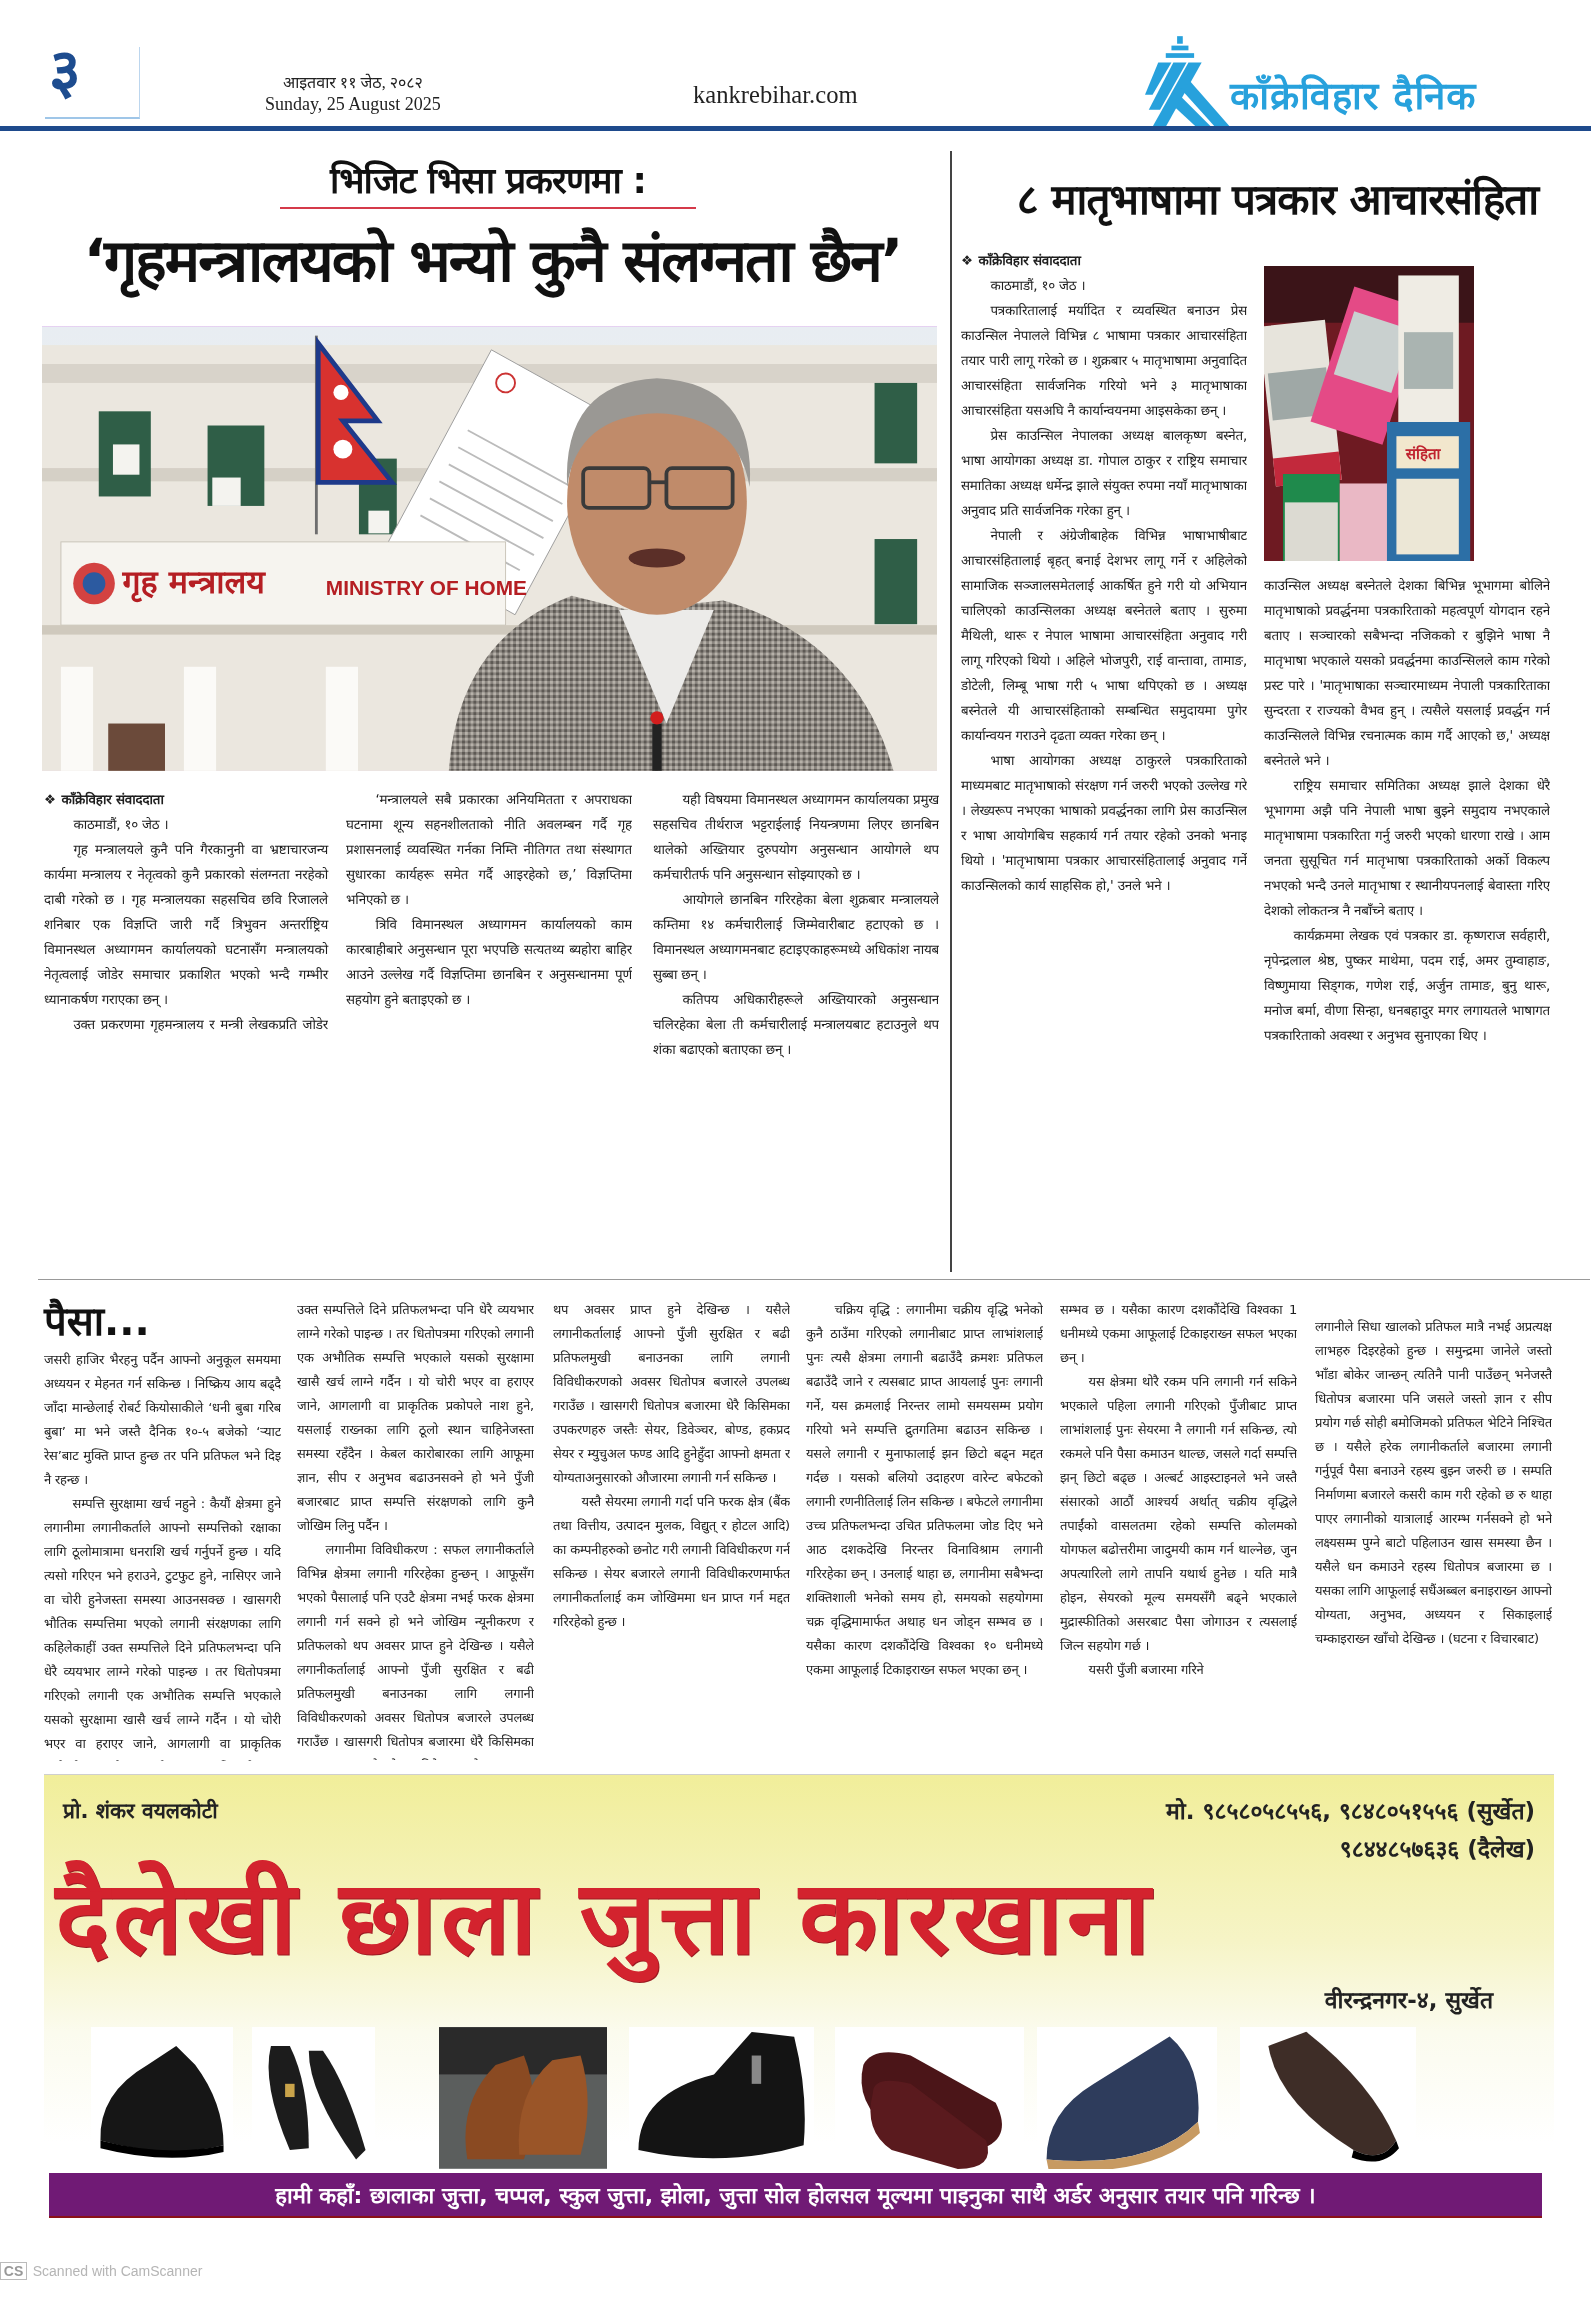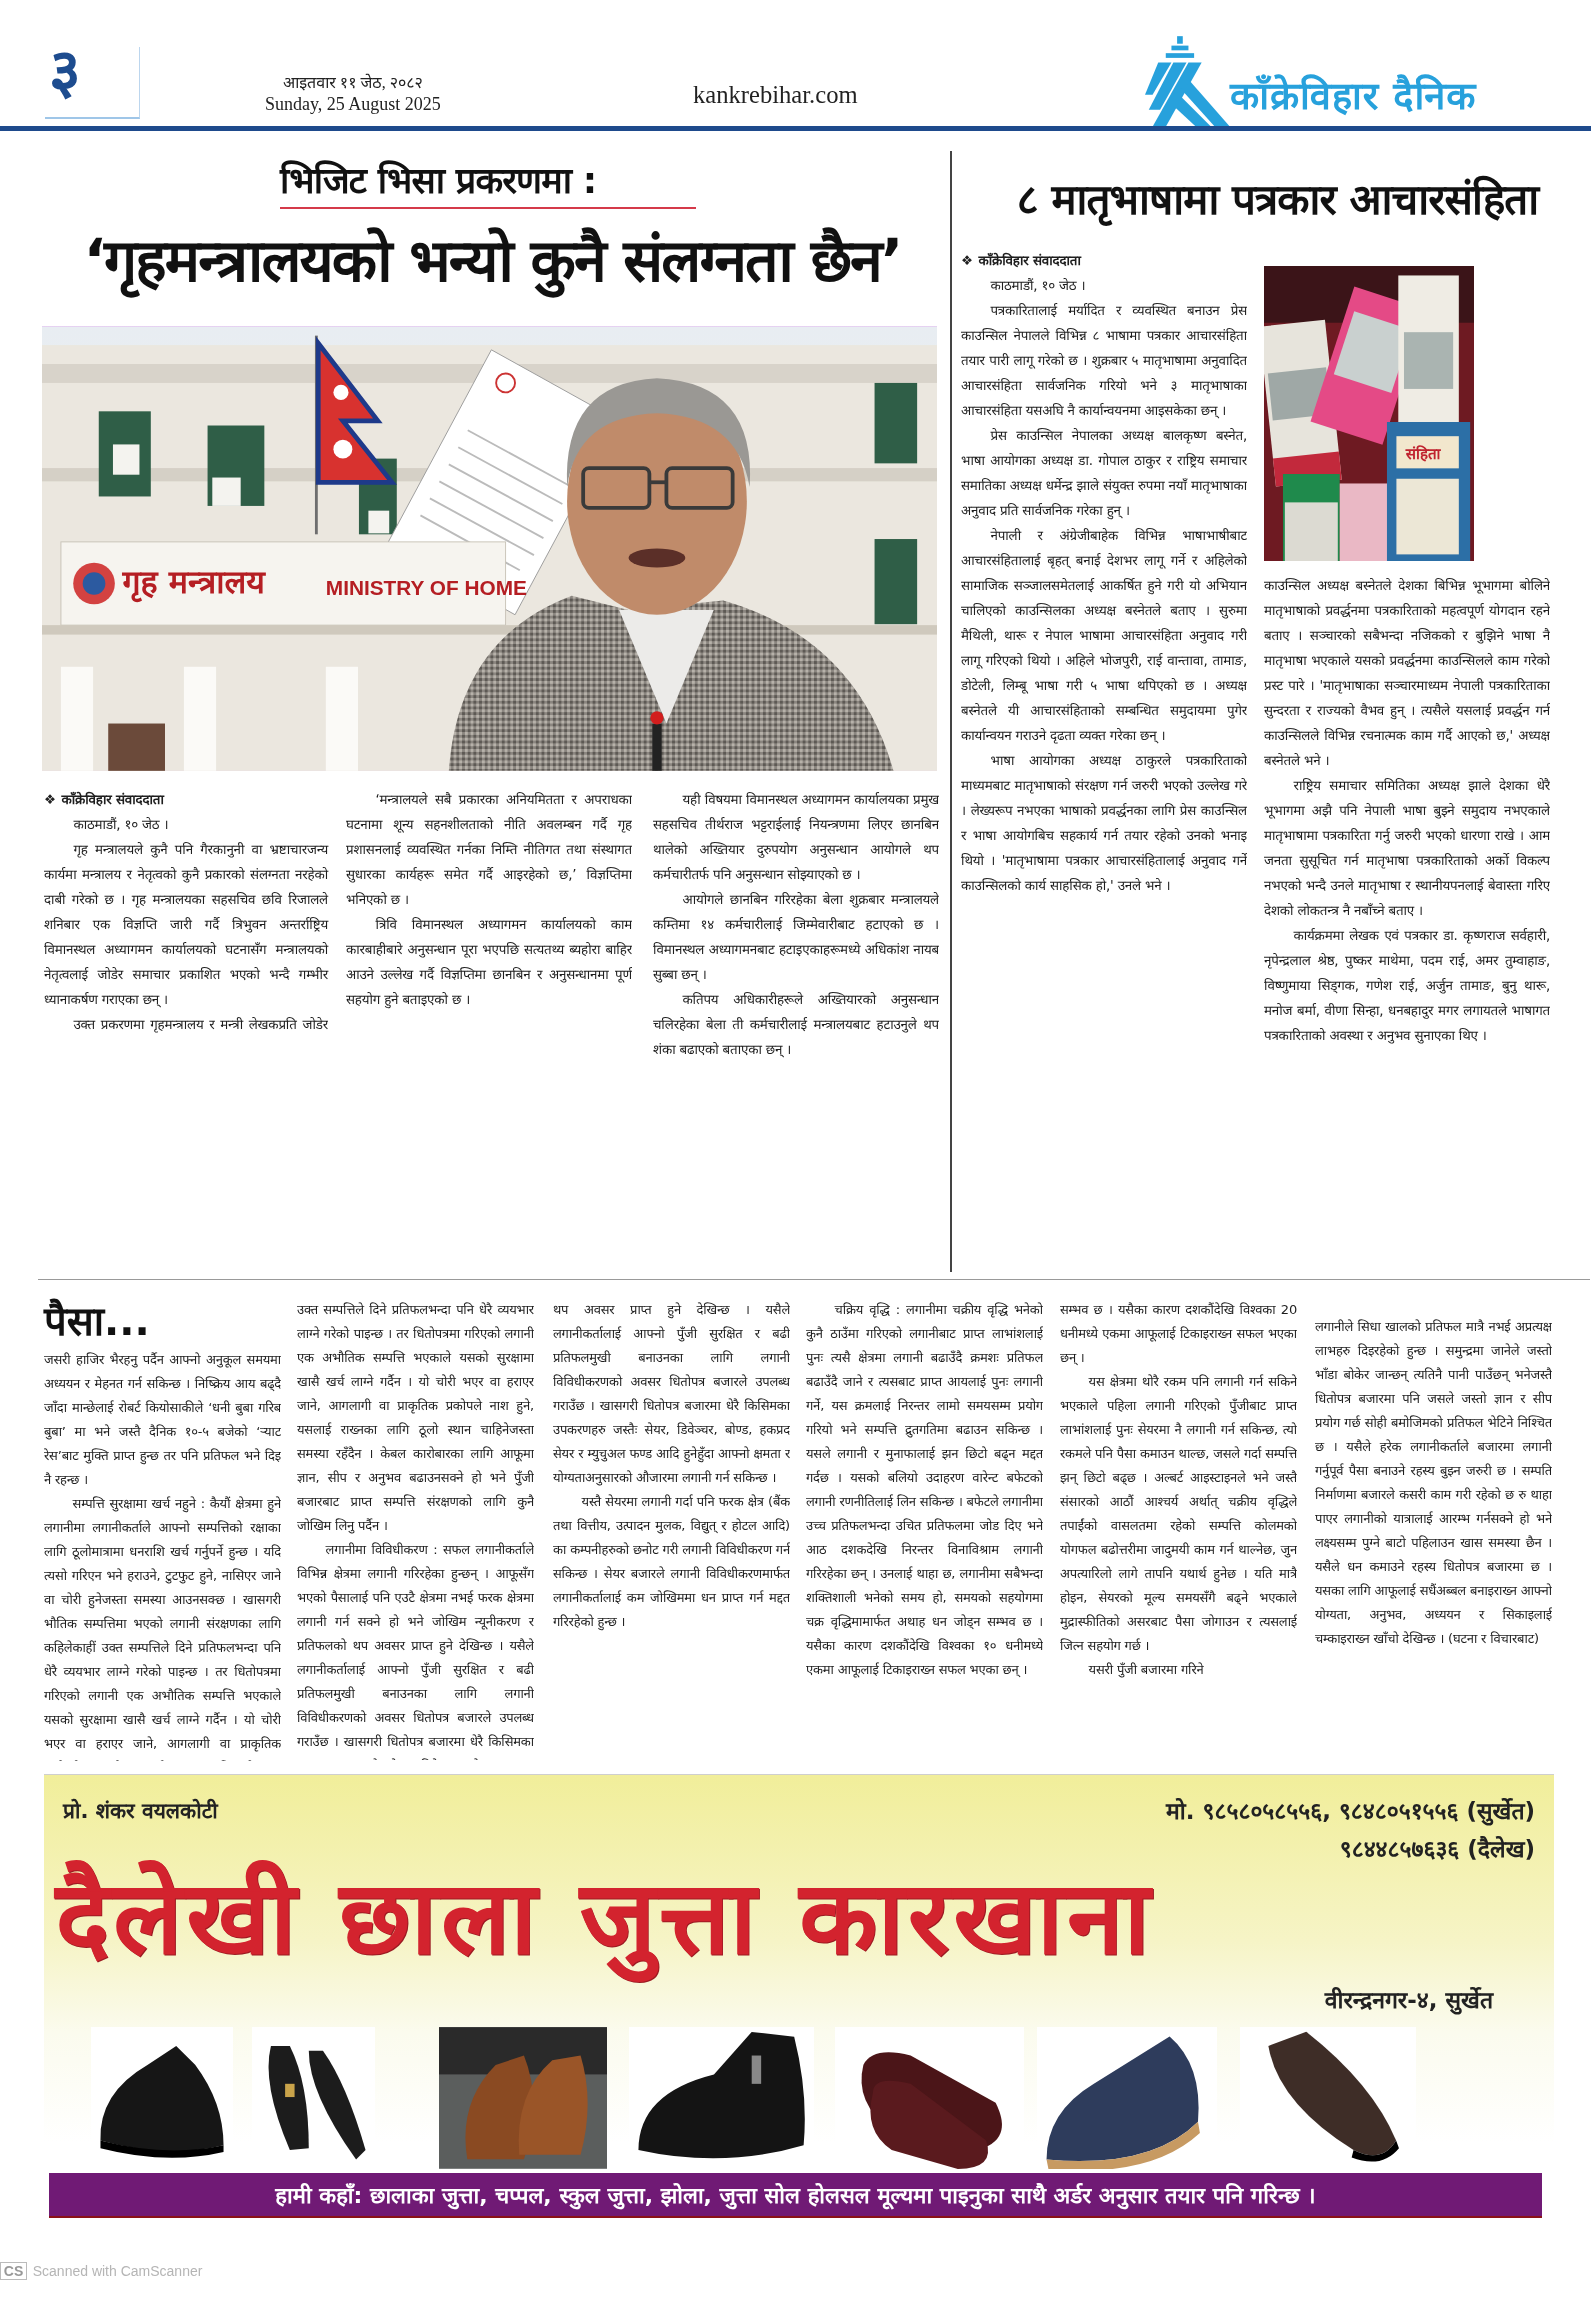--- a/index.html
+++ b/index.html
@@ -14,21 +14,21 @@
     font-size: 61px; font-weight: bold; color: #1d4c8f; line-height: 1; }
   .dates { position: absolute; left: 265px; top: 72px; text-align: center; font-family: "Liberation Serif", serif; color: #222; }
   .date-np { font-size: 16px; line-height: 21px; }
   .date-en { font-size: 18px; line-height: 23px; }
   .site-url { position: absolute; left: 693px; top: 81px; font-family: "Liberation Serif", serif; font-size: 24.6px; color: #222; }
   .logo { position: absolute; left: 1145px; top: 34px; width: 85px; height: 95px; }
   .logo-text { position: absolute; left: 1230px; top: 68px; font-size: 38px; color: #27a1dc; font-weight: bold; letter-spacing: 0.9px; }
   .masthead-rule { position: absolute; left: 0; top: 126px; width: 1592px; height: 4.7px; background: #1e4a8c; }
 
   
-  .kicker-wrap { position: absolute; left: 280px; top: 159px; width: 416px; text-align: left; }
+  .kicker-wrap { position: absolute; left: 280px; top: 159px; width: 416px; text-align: center; }
   .kicker { font-size: 36px; font-weight: bold; color: #111; font-family: "DejaVu Sans", sans-serif; letter-spacing: -0.9px; line-height: 44px; }
   .kicker-rule { height: 1.9px; background: #d53a4a; margin-top: 3.8px; }
   .headline-left { position: absolute; left: 38px; top: 218px; width: 909px; text-align: center;
     font-size: 59px; font-weight: bold; color: #111; letter-spacing: -1.9px; line-height: 85px; }
   .vdivider { position: absolute; left: 950px; top: 151px; width: 1.9px; height: 1121px; background: #444; }
 
   .photo-main { position: absolute; left: 42px; top: 326px; width: 895px; height: 445px; overflow: hidden; background: #d946ef; }
   .hdivider { position: absolute; left: 38px; width: 1552px; height: 0.9px; background: #999; }
 
   .col { position: absolute; font-family: "DejaVu Sans", sans-serif; font-size: 13.4px; line-height: 25px;
@@ -238,21 +238,21 @@
   <p>लगानीमा विविधीकरण : सफल लगानीकर्ताले विभिन्न क्षेत्रमा लगानी गरिरहेका हुन्छन् । आफूसँग भएको पैसालाई पनि एउटै क्षेत्रमा नभई फरक क्षेत्रमा लगानी गर्न सक्ने हो भने जोखिम न्यूनीकरण र प्रतिफलको थप अवसर प्राप्त हुने देखिन्छ । यसैले लगानीकर्तालाई आफ्नो पुँजी सुरक्षित र बढी प्रतिफलमुखी बनाउनका लागि लगानी विविधीकरणको अवसर धितोपत्र बजारले उपलब्ध गराउँछ । खासगरी धितोपत्र बजारमा धेरै किसिमका उपकरणहरु जस्तैः सेयर, डिवेञ्चर, बोण्ड, हकप्रद सेयर र म्युचुअल फण्ड आदि हुनेहुँदा आफ्नो क्षमता र योग्यताअनुसारको औजारमा लगानी गर्न सकिन्छ ।</p>
 </div>
 <div class="col small" style="left:553px; top:1298px; width:237px; height:462px; overflow:hidden;">
   <p class="noindent">थप अवसर प्राप्त हुने देखिन्छ । यसैले लगानीकर्तालाई आफ्नो पुँजी सुरक्षित र बढी प्रतिफलमुखी बनाउनका लागि लगानी विविधीकरणको अवसर धितोपत्र बजारले उपलब्ध गराउँछ । खासगरी धितोपत्र बजारमा धेरै किसिमका उपकरणहरु जस्तैः सेयर, डिवेञ्चर, बोण्ड, हकप्रद सेयर र म्युचुअल फण्ड आदि हुनेहुँदा आफ्नो क्षमता र योग्यताअनुसारको औजारमा लगानी गर्न सकिन्छ ।</p>
   <p>यस्तै सेयरमा लगानी गर्दा पनि फरक क्षेत्र (बैंक तथा वित्तीय, उत्पादन मुलक, विद्युत् र होटल आदि) का कम्पनीहरुको छनोट गरी लगानी विविधीकरण गर्न सकिन्छ । सेयर बजारले लगानी विविधीकरणमार्फत लगानीकर्तालाई कम जोखिममा धन प्राप्त गर्न मद्दत गरिरहेको हुन्छ ।</p>
 </div>
 <div class="col small" style="left:806px; top:1298px; width:237px; height:462px; overflow:hidden;">
   <p>चक्रिय वृद्धि : लगानीमा चक्रीय वृद्धि भनेको कुनै ठाउँमा गरिएको लगानीबाट प्राप्त लाभांशलाई पुनः त्यसै क्षेत्रमा लगानी बढाउँदै क्रमशः प्रतिफल बढाउँदै जाने र त्यसबाट प्राप्त आयलाई पुनः लगानी गर्ने, यस क्रमलाई निरन्तर लामो समयसम्म प्रयोग गरियो भने सम्पत्ति द्रुतगतिमा बढाउन सकिन्छ । यसले लगानी र मुनाफालाई झन छिटो बढ्न मद्दत गर्दछ । यसको बलियो उदाहरण वारेन्ट बफेटको लगानी रणनीतिलाई लिन सकिन्छ । बफेटले लगानीमा उच्च प्रतिफलभन्दा उचित प्रतिफलमा जोड दिए भने आठ दशकदेखि निरन्तर विनाविश्राम लगानी गरिरहेका छन् । उनलाई थाहा छ, लगानीमा सबैभन्दा शक्तिशाली भनेको समय हो, समयको सहयोगमा चक्र वृद्धिमामार्फत अथाह धन जोड्न सम्भव छ । यसैका कारण दशकौंदेखि विश्वका १० धनीमध्ये एकमा आफूलाई टिकाइराख्न सफल भएका छन् ।</p>
 </div>
 <div class="col small" style="left:1060px; top:1298px; width:237px; height:462px; overflow:hidden;">
-  <p class="noindent">सम्भव छ । यसैका कारण दशकौंदेखि विश्वका 20 धनीमध्ये एकमा आफूलाई टिकाइराख्न सफल भएका छन् ।</p>
+  <p class="noindent">सम्भव छ । यसैका कारण दशकौंदेखि विश्वका 1 धनीमध्ये एकमा आफूलाई टिकाइराख्न सफल भएका छन् ।</p>
   <p>यस क्षेत्रमा थोरै रकम पनि लगानी गर्न सकिने भएकाले पहिला लगानी गरिएको पुँजीबाट प्राप्त लाभांशलाई पुनः सेयरमा नै लगानी गर्न सकिन्छ, त्यो रकमले पनि पैसा कमाउन थाल्छ, जसले गर्दा सम्पत्ति झन् छिटो बढ्छ । अल्बर्ट आइस्टाइनले भने जस्तै संसारको आठौं आश्चर्य अर्थात् चक्रीय वृद्धिले तपाईंको वासलतमा रहेको सम्पत्ति कोलमको योगफल बढोत्तरीमा जादुमयी काम गर्न थाल्नेछ, जुन अपत्यारिलो लागे तापनि यथार्थ हुनेछ । यति मात्रै होइन, सेयरको मूल्य समयसँगै बढ्ने भएकाले मुद्रास्फीतिको असरबाट पैसा जोगाउन र त्यसलाई जित्न सहयोग गर्छ ।</p>
   <p>यसरी पुँजी बजारमा गरिने</p>
 </div>
 <div class="col small" style="left:1315px; top:1298px; width:237px; height:462px; overflow:hidden;margin-top:17px;">
   <p class="noindent">लगानीले सिधा खालको प्रतिफल मात्रै नभई अप्रत्यक्ष लाभहरु दिइरहेको हुन्छ । समुन्द्रमा जानेले जस्तो भाँडा बोकेर जान्छन् त्यतिनै पानी पाउँछन् भनेजस्तै धितोपत्र बजारमा पनि जसले जस्तो ज्ञान र सीप प्रयोग गर्छ सोही बमोजिमको प्रतिफल भेटिने निश्चित छ । यसैले हरेक लगानीकर्ताले बजारमा लगानी गर्नुपूर्व पैसा बनाउने रहस्य बुझ्न जरुरी छ । सम्पति निर्माणमा बजारले कसरी काम गरी रहेको छ रु थाहा पाएर लगानीको यात्रालाई आरम्भ गर्नसक्ने हो भने लक्ष्यसम्म पुग्ने बाटो पहिलाउन खास समस्या छैन । यसैले धन कमाउने रहस्य धितोपत्र बजारमा छ । यसका लागि आफूलाई सधैंअब्बल बनाइराख्न आफ्नो योग्यता, अनुभव, अध्ययन र सिकाइलाई चम्काइराख्न खाँचो देखिन्छ । (घटना र विचारबाट)</p>
 </div>
 
 <div class="ad">
   <div class="ad-proprietor">प्रो. शंकर वयलकोटी</div>
   <div class="ad-phones">

